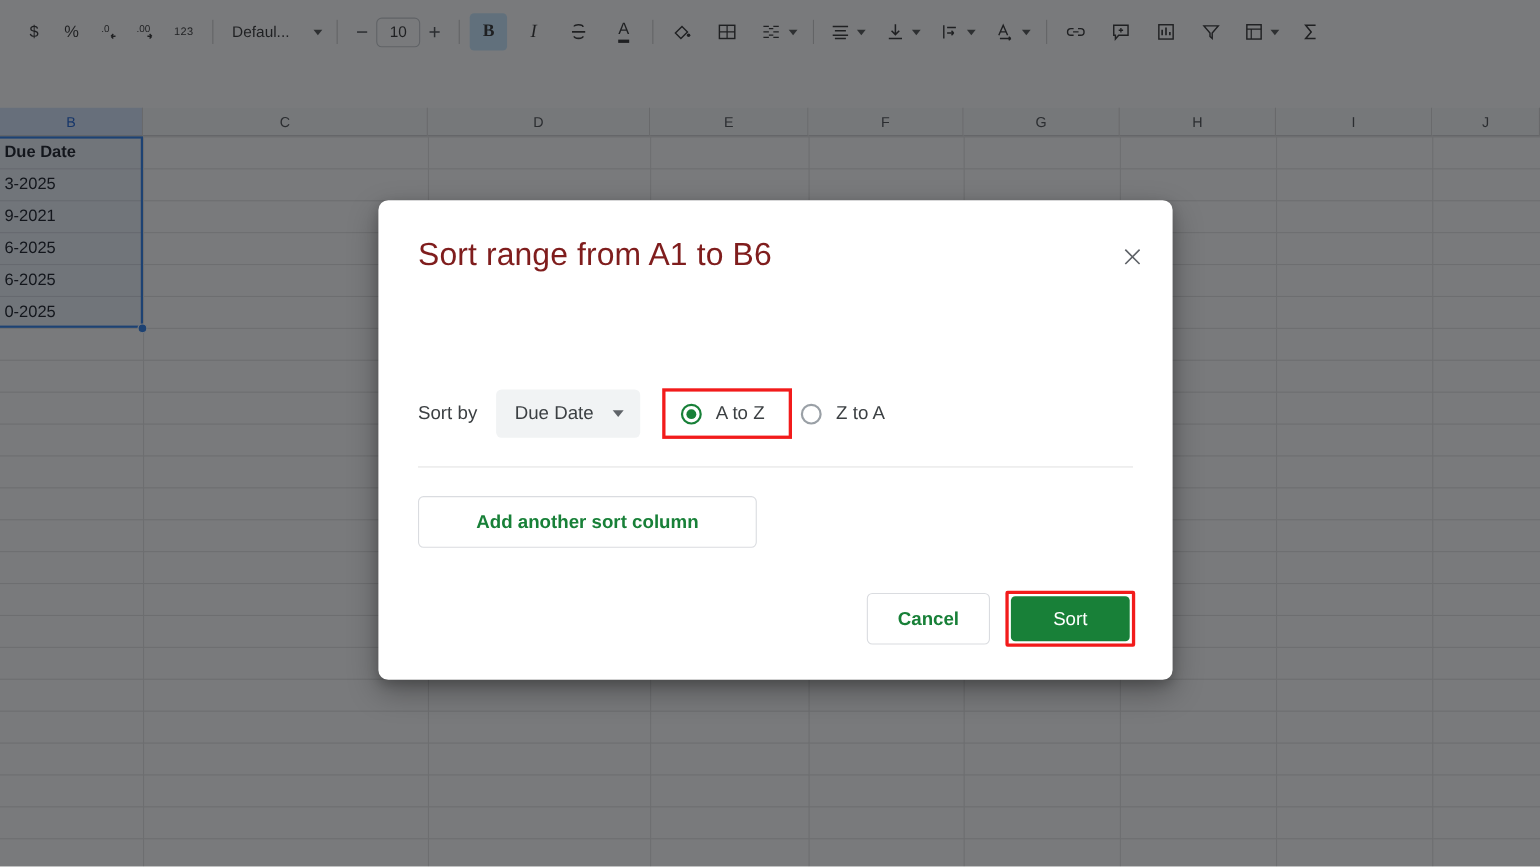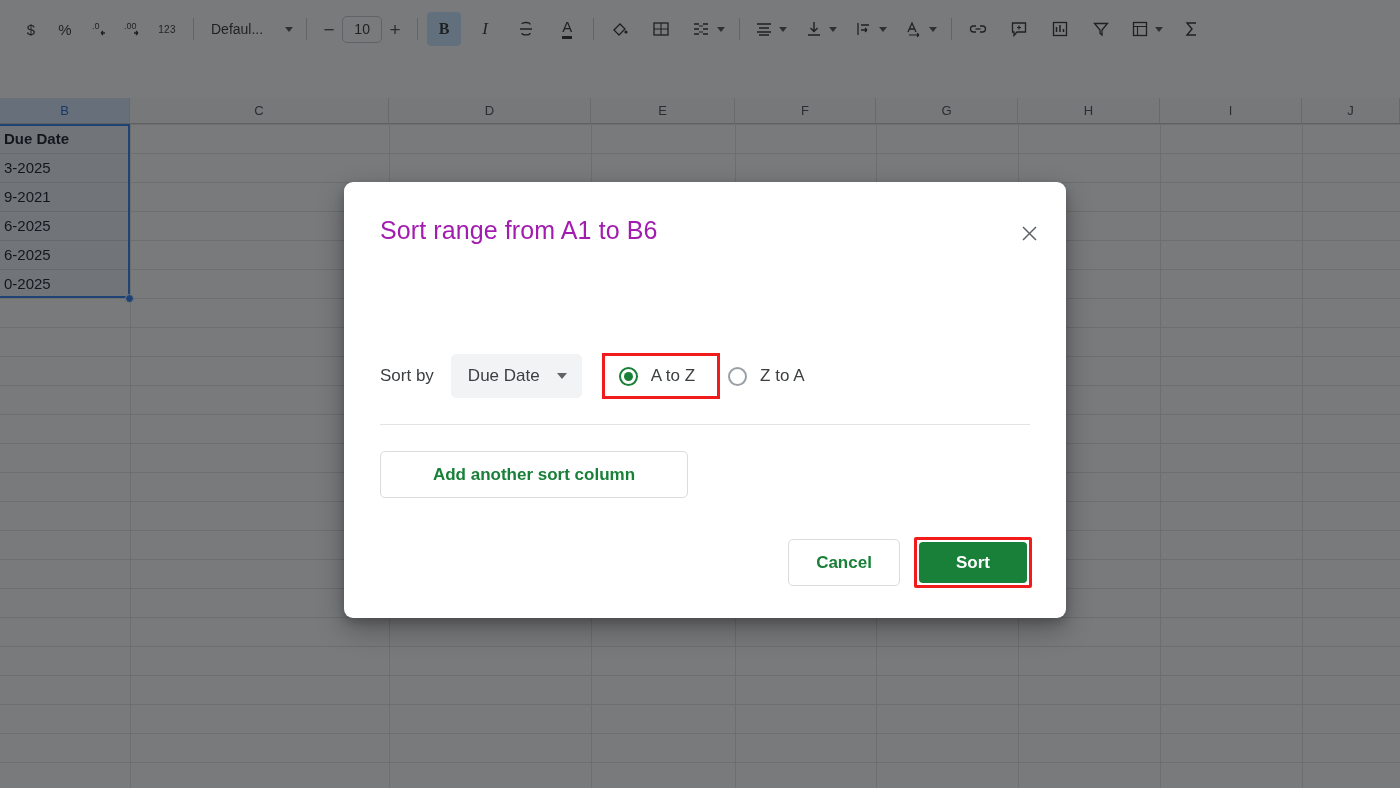--- a/index.html
+++ b/index.html
@@ -191,22 +191,22 @@
     border-radius: 9px;
     box-shadow: 0 11px 28px rgba(0,0,0,0.30), 0 4px 10px rgba(0,0,0,0.18);
     z-index: 10;
     box-sizing: border-box;
     padding: 0;
   }
   .dlg-title {
     position: absolute;
     left: 36px;
     top: 34px;
-    font-size: 25px;
-    color: #a21caf;
+    font-size: 29px;
+    color: #7f1d1d;
     letter-spacing: .1px;
   }
   .dlg-close {
     position: absolute;
     right: 24px;
     top: 38px;
     width: 26px;
     height: 26px;
     display: flex;
     align-items: center;
@@ -371,21 +371,21 @@
   }
   .btn-sort {
     width: 108px;
     height: 41px;
     background: #188038;
     border-radius: 4px;
     display: flex;
     align-items: center;
     justify-content: center;
     font-size: 17px;
-    font-weight: bold;
+    font-weight: normal;
     color: #ffffff;
     box-sizing: border-box;
   }
 </style>
 </head>
 <body>
 
 <div id="app">
 
   <div class="toolbar">

